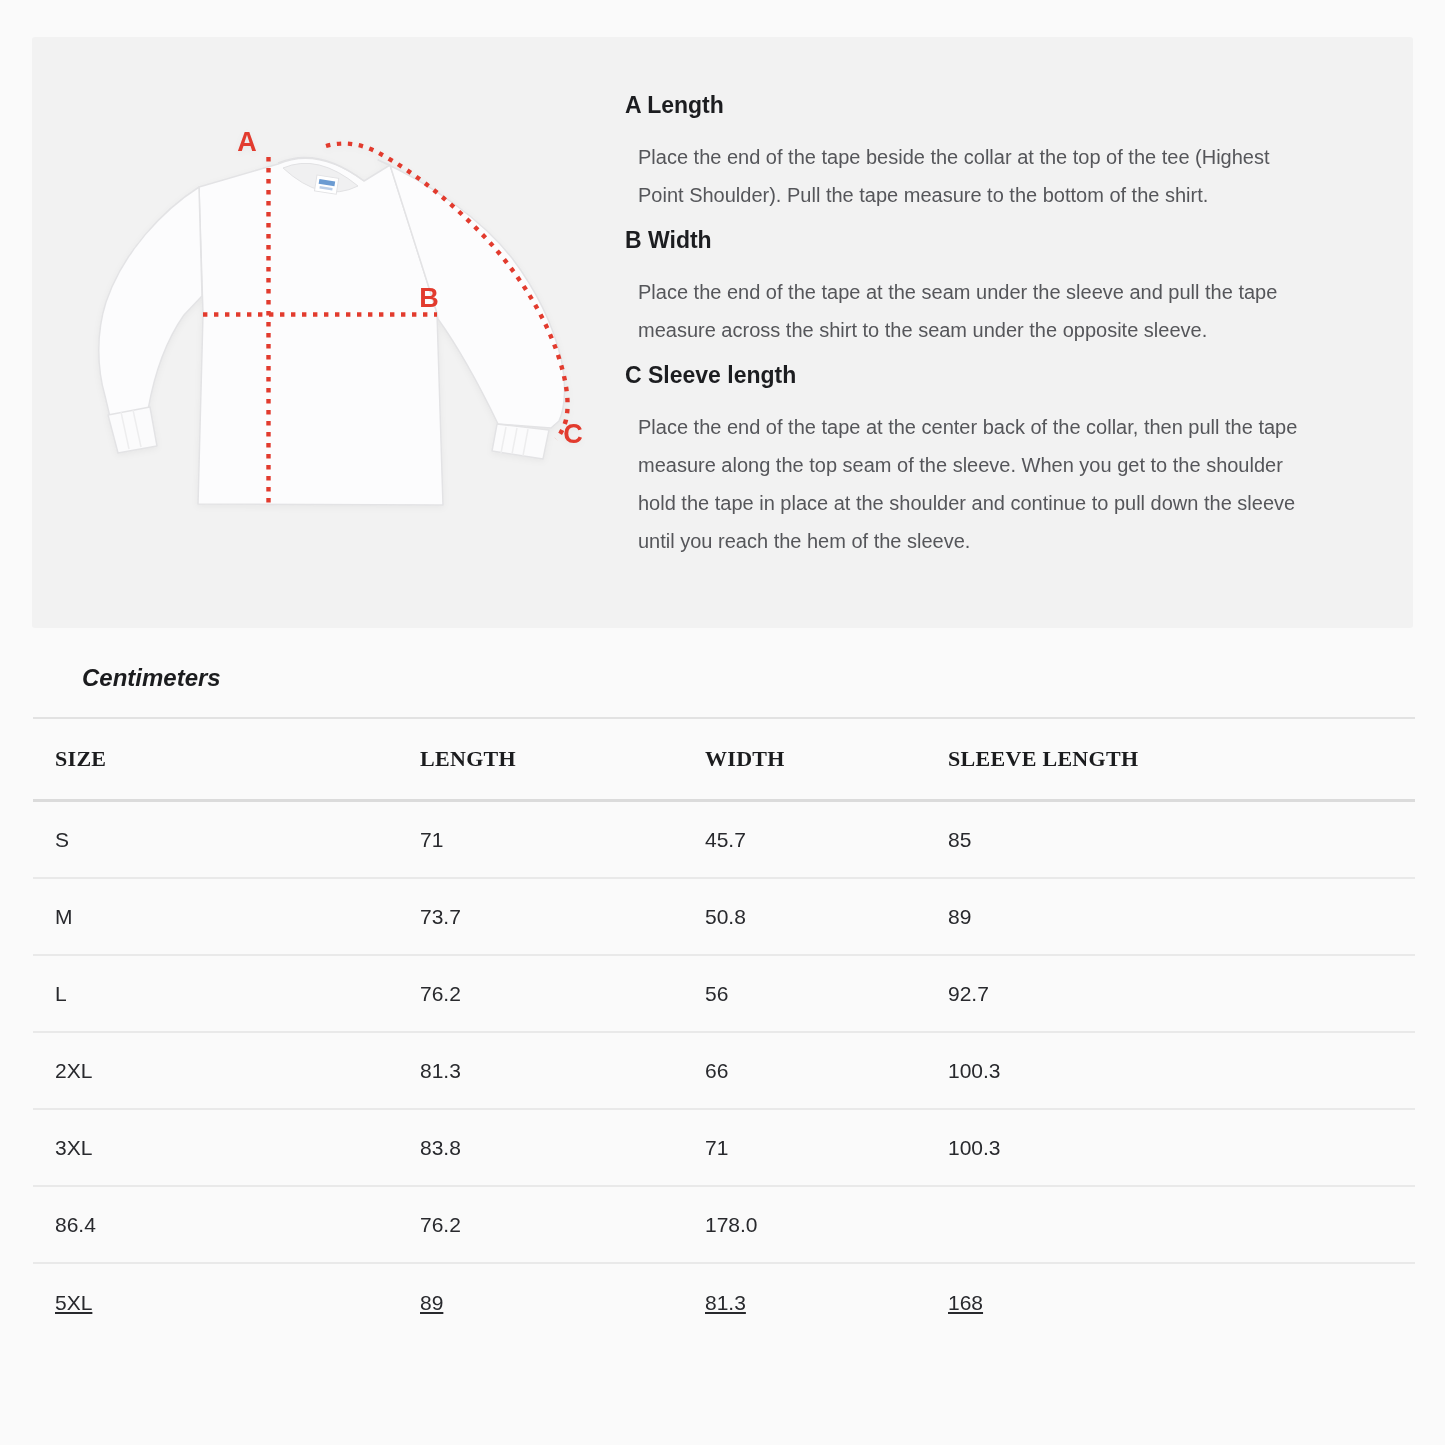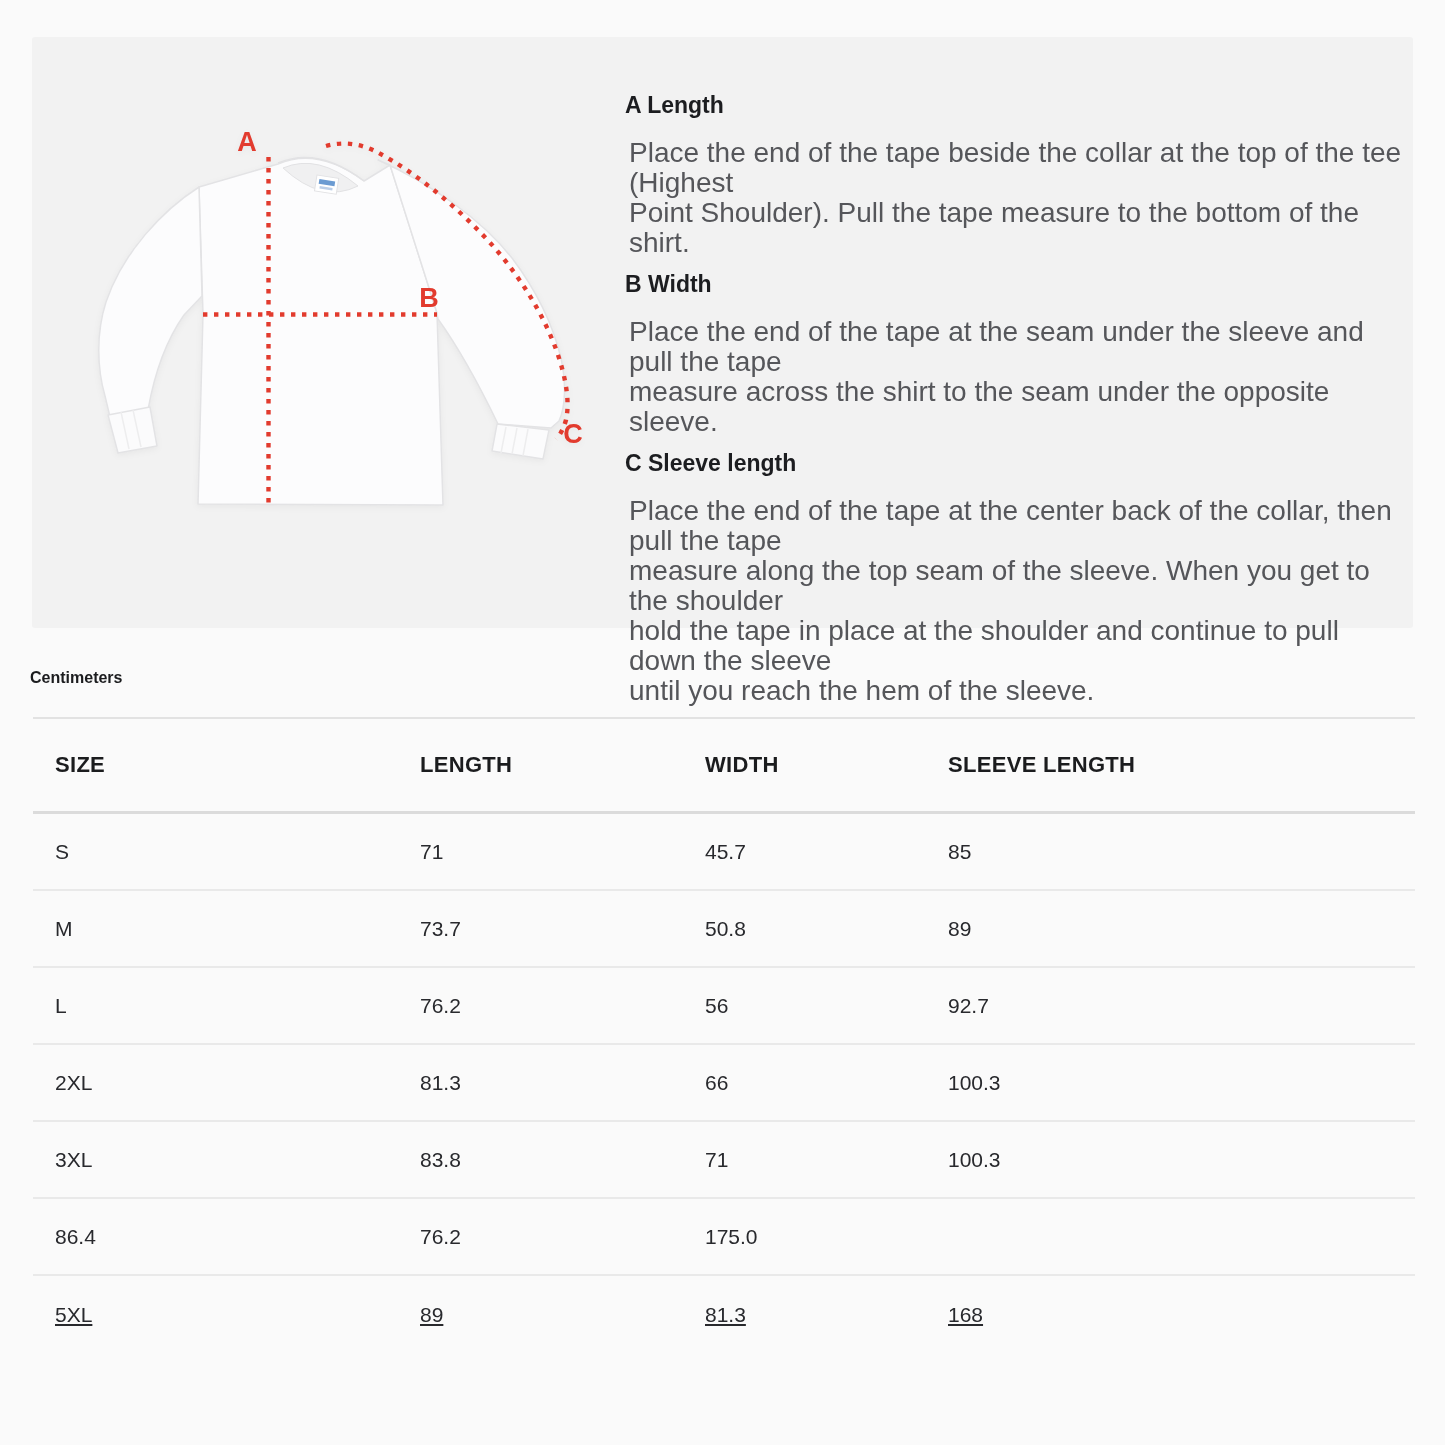--- a/index.html
+++ b/index.html
@@ -23,41 +23,41 @@
   }
   .copy {
     position:absolute; left:593px; top:54px; width:785px;
   }
   .copy h3 {
     font-size:23px; line-height:28px; font-weight:700;
     color:#1c1d20; margin:12px 0 0;
   }
   .copy h3:first-of-type { margin-top:0; }
   .copy p {
-    font-size:28px; line-height:30px; color:#55565a;
-    margin:19px 4px 0; white-space:pre-line;
+    font-size:20px; line-height:38px; color:#55565a;
+    margin:19px 13px 0; white-space:pre-line;
   }
   
   .table-sec { position:absolute; left:0; top:628px; width:1445px; }
   .unit {
-    margin:38px 0 0 30px;
-    font-size:16px; line-height:24px; font-weight:700; color:#1b1c1e;
+    margin:38px 0 0 82px;
+    font-size:24px; line-height:24px; font-weight:700; color:#1b1c1e;font-style:italic;
   }
   .twrap { margin:27px 30px 0 33px; }
   .rule { height:2px; background:#e2e2e2; }
   .rule-head { height:3px; background:#dbdbdb; }
   .thead, .trow {
     display:grid;
     grid-template-columns:365px 285px 243px 1fr;
     padding-left:22px;
     align-items:center;
   }
   .thead {
-    height:92px;
-    font-size:22px; font-weight:700; letter-spacing:0.3px; color:#1b1c1e;
+    height:80px;
+    font-size:22px; font-weight:700; letter-spacing:0.3px; color:#1b1c1e;font-family:Liberation Serif, serif;
   }
   .trow {
     height:77px;
     font-size:21px; color:#28292d;
     border-bottom:2px solid #e9e9e9;
   }
   .trow:last-child { border-bottom:none;text-decoration:underline; }
 </style>
 </head>
 <body>
@@ -153,21 +153,21 @@
         </div>
         <div class="trow">
           <div>3XL</div>
           <div>83.8</div>
           <div>71</div>
           <div>100.3</div>
         </div>
         <div class="trow">
           <div>86.4</div>
           <div>76.2</div>
-          <div>175.0</div>
+          <div>178.0</div>
         </div>
         <div class="trow">
           <div>5XL</div>
           <div>89</div>
           <div>81.3</div>
           <div>168</div>
         </div>
       </div>
   </div>
 </div>

